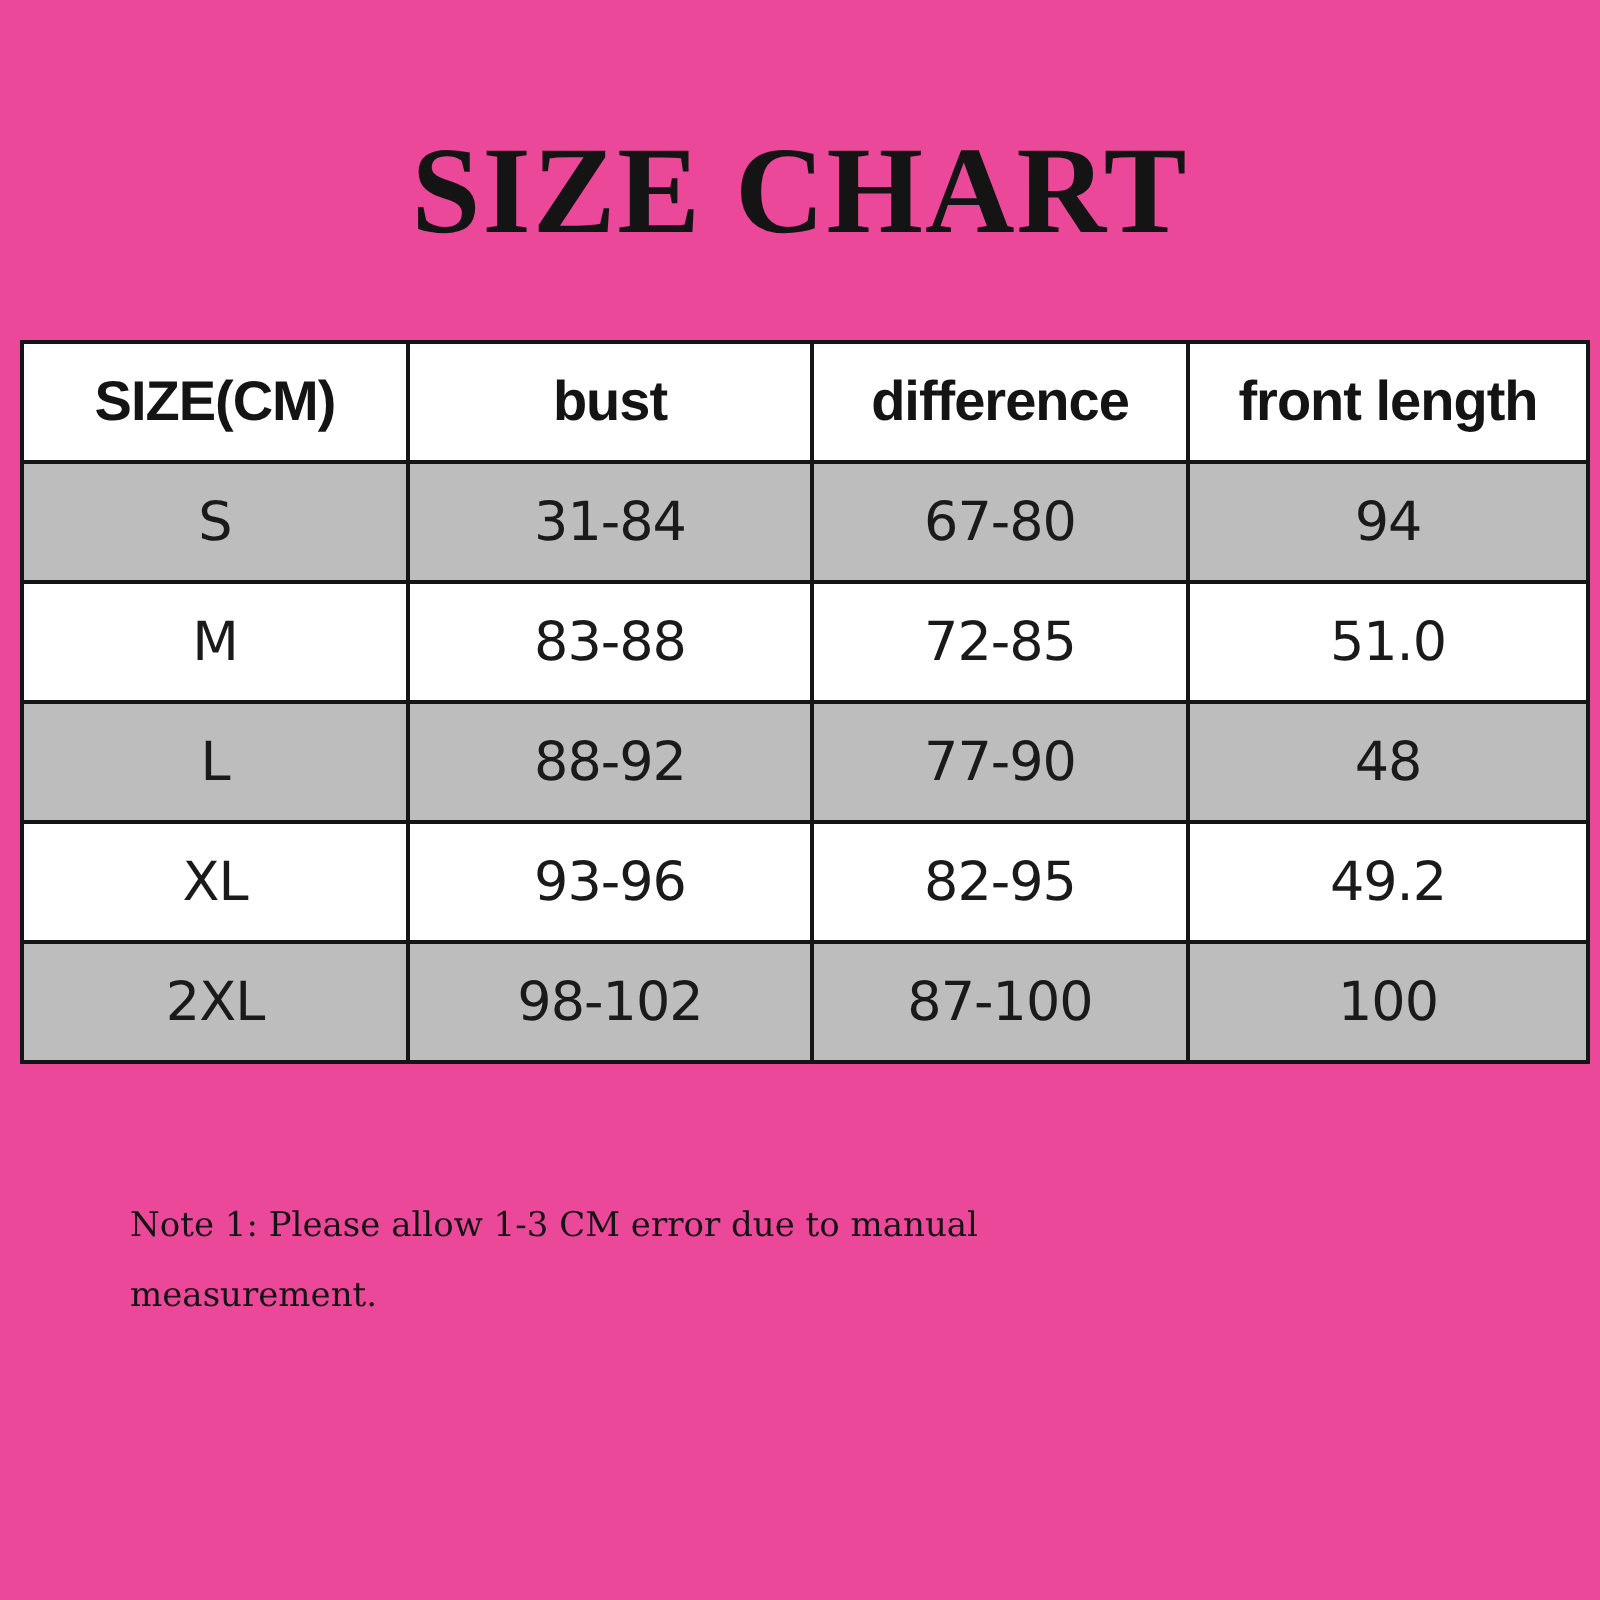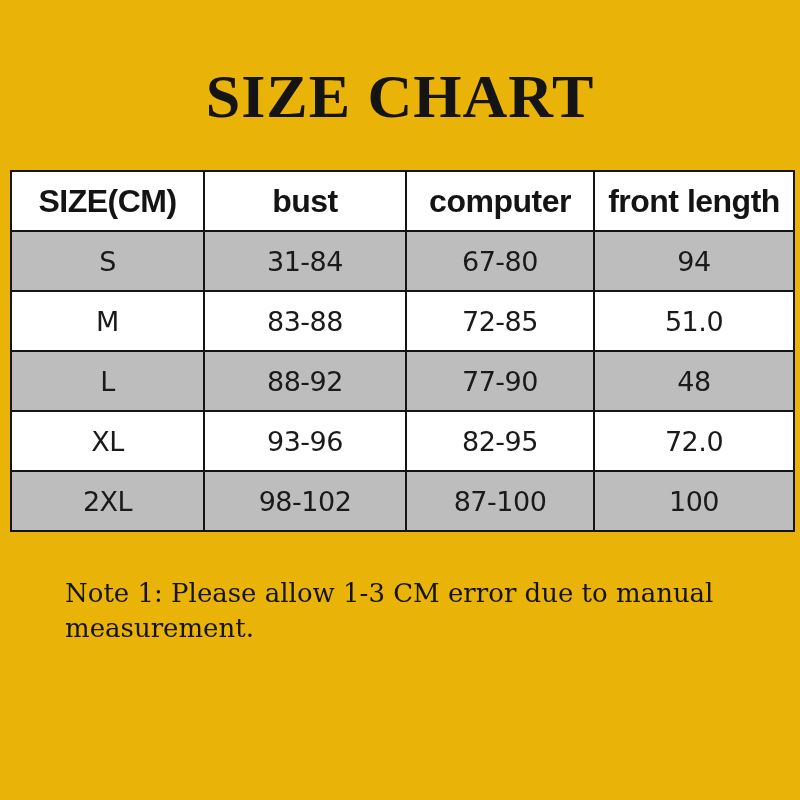--- a/index.html
+++ b/index.html
@@ -4,21 +4,21 @@
 <style>
   html, body {
     margin: 0;
     padding: 0;
     background: #ffffff;
   }
   .page {
     position: relative;
     width: 800px;
     height: 800px;
-    background: #eab308;
+    background: #ec4899;
     overflow: hidden;
     font-family: "Liberation Sans", sans-serif;
     color: #141414;
   }
   .title {
     position: absolute;
     top: 62px;
     left: 0;
     width: 100%;
     margin: 0;
@@ -44,42 +44,42 @@
     height: 58px;
     padding: 0;
     text-align: center;
     vertical-align: middle;
     overflow: hidden;
   }
   table.size-table th {
     background: #ffffff;
     font-family: "Liberation Sans", sans-serif;
     font-weight: 700;
-    font-size: 32px;
+    font-size: 28px;
     letter-spacing: -0.5px;
     color: #141414;
   }
   table.size-table td {
     background: #ffffff;
     font-family: "DejaVu Sans", sans-serif;
     font-weight: 400;
     font-size: 27px;
     letter-spacing: -0.5px;
     color: #1a1a1a;
   }
   table.size-table tr.shaded td {
     background: #bdbdbd;
   }
   .notes {
     position: absolute;
     left: 65px;
-    top: 576px;
+    top: 596px;
     width: 700px;
     font-family: "DejaVu Serif", serif;
-    font-size: 26px;
+    font-size: 17px;
     line-height: 35px;
     color: #141414;
   }
   .note-line {
     white-space: nowrap;
   }
   .note-line.indent {
   }
 </style>
 </head>
@@ -93,21 +93,21 @@
     <colgroup>
       <col style="width:193px">
       <col style="width:202px">
       <col style="width:188px">
       <col style="width:200px">
     </colgroup>
     <thead>
       <tr>
         <th>SIZE(CM)</th>
         <th>bust</th>
-        <th>computer</th>
+        <th>difference</th>
         <th>front length</th>
       </tr>
     </thead>
     <tbody>
       <tr class="shaded">
         <td>S</td>
         <td>31-84</td>
         <td>67-80</td>
         <td>94</td>
       </tr>
@@ -120,21 +120,21 @@
       <tr class="shaded">
         <td>L</td>
         <td>88-92</td>
         <td>77-90</td>
         <td>48</td>
       </tr>
       <tr>
         <td>XL</td>
         <td>93-96</td>
         <td>82-95</td>
-        <td>72.0</td>
+        <td>49.2</td>
       </tr>
       <tr class="shaded">
         <td>2XL</td>
         <td>98-102</td>
         <td>87-100</td>
         <td>100</td>
       </tr>
     </tbody>
   </table>
 

